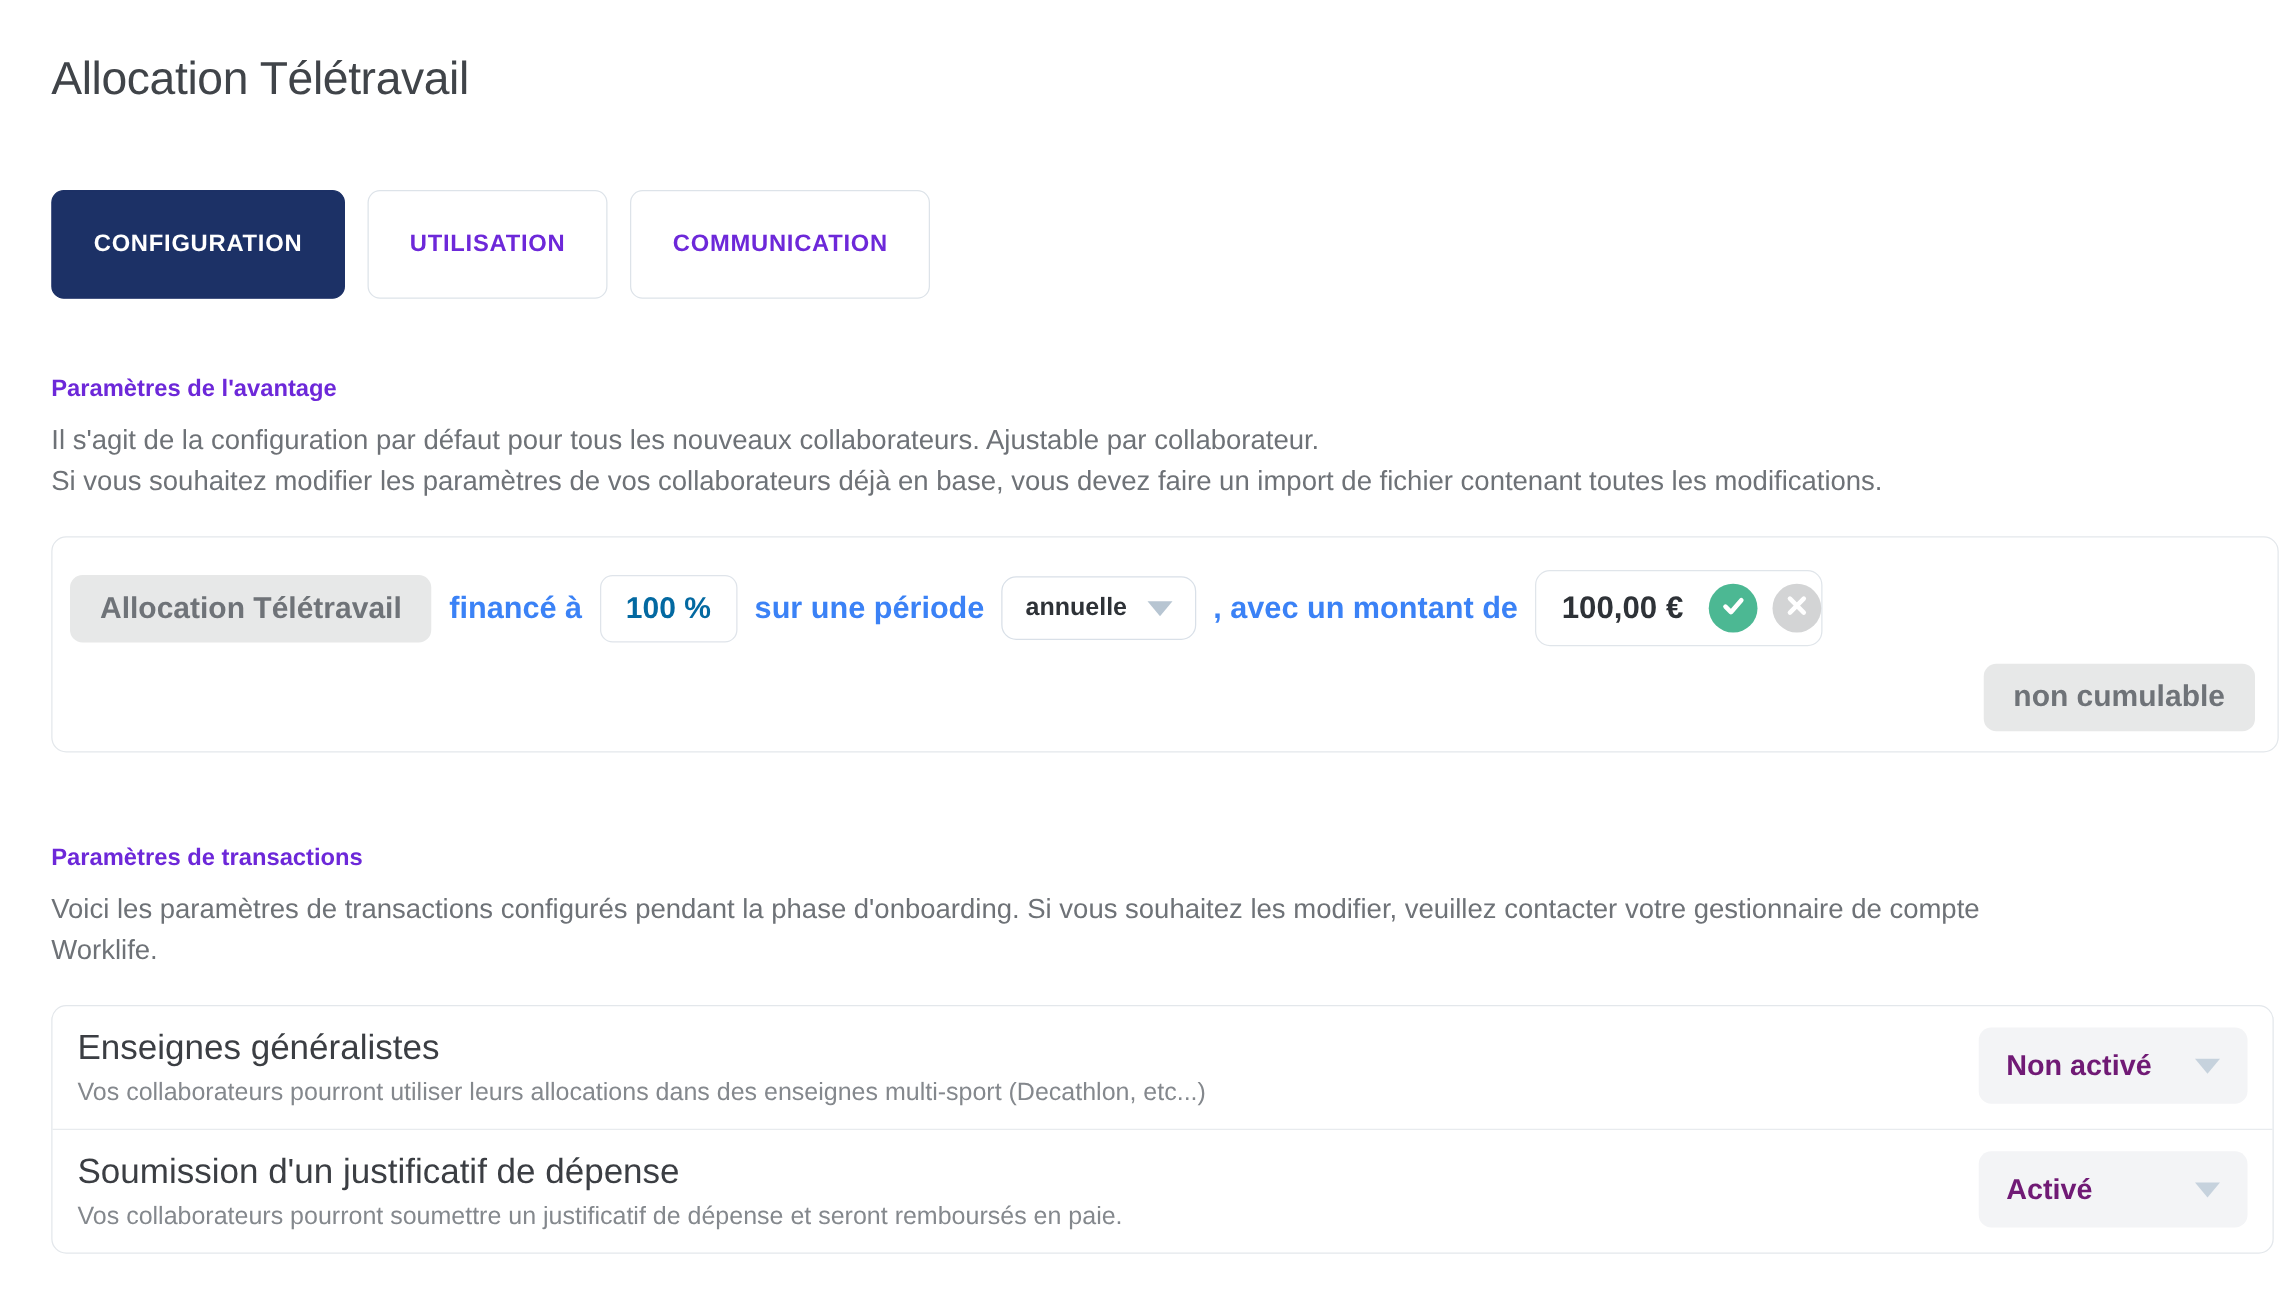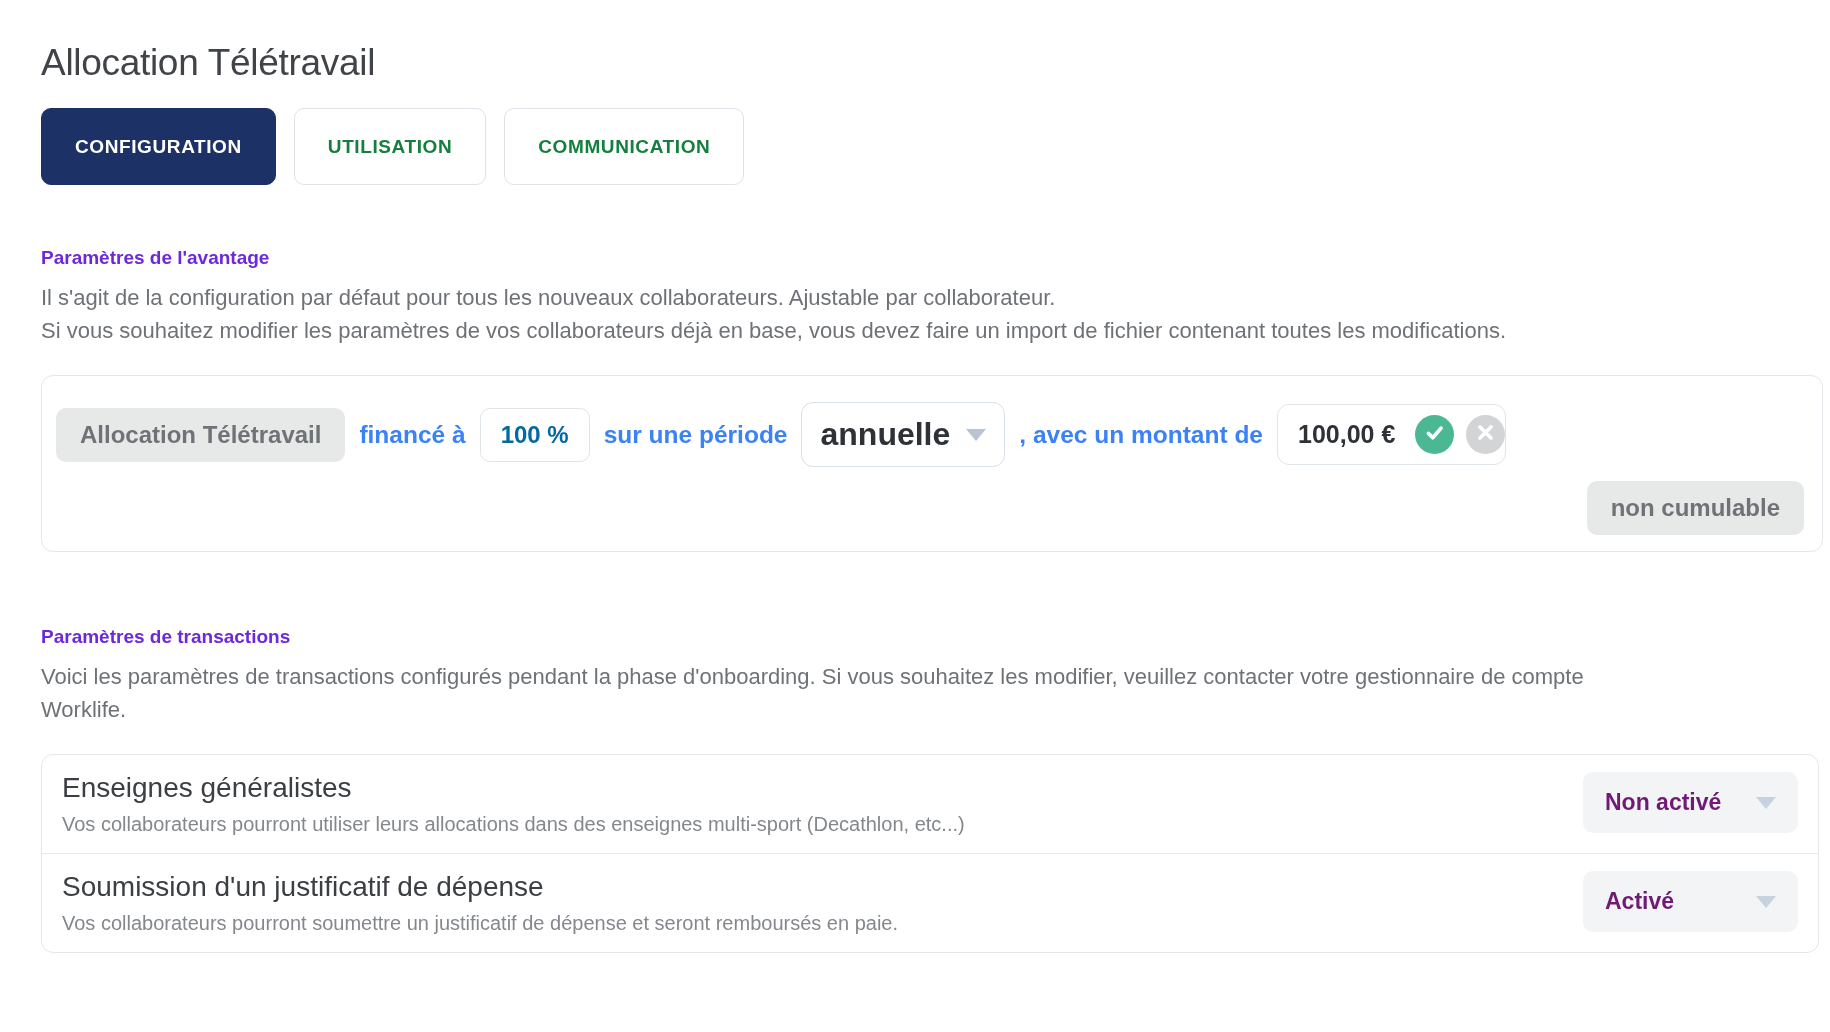--- a/index.html
+++ b/index.html
@@ -14,27 +14,27 @@
 
   
   .page-title {
     font-size: 37px; font-weight: 500; color: #404449;
     letter-spacing: -0.3px; margin: 0 0 24px 0;
   }
 
   
   .tabs { display: flex; gap: 18px; }
   .tab {
-    height: 77px; border-radius: 10px;
+    height: 87px; border-radius: 10px;
     display: flex; align-items: center; justify-content: center;
     padding: 0 33px; font-size: 19px; font-weight: bold;
-    letter-spacing: 0.6px; cursor: pointer; user-select: none;
+    letter-spacing: 0.6px; cursor: pointer; user-select: none; margin-top: 44px;
   }
   .tab-active { background: #1c3166; border: 1px solid #1c3166; color: #ffffff; }
-  .tab-inactive { background: #ffffff; border: 1px solid #dde3e9; color: #15803d; }
+  .tab-inactive { background: #ffffff; border: 1px solid #dde3e9; color: #6d28d9; }
 
   
   .section-heading {
     font-size: 19px; font-weight: bold; color: #6d28d9;
     margin: 0 0 12px 0;
   }
   .section-heading.first { margin-top: 62px; }
   .section-heading.second { margin-top: 74px; }
   .desc-line { font-size: 22px; color: #6e7277; line-height: 33px; }
 
@@ -54,21 +54,21 @@
   .sentence-text { font-size: 24.5px; color: #3b82f6; white-space: nowrap; font-weight: bold; }
   .value-box {
     border: 1.5px solid #dfe4ea; border-radius: 10px;
     padding: 12px 20px; font-size: 24px; font-weight: bold; color: #0369a1;
     background: #fff;
   }
   .select-box {
     border: 1.5px solid #d9e0e8; border-radius: 12px;
     padding: 13px 18px; background: #fff; cursor: pointer;
     display: inline-flex; align-items: center; gap: 16px;
-    font-size: 32px; font-weight: bold; color: #2e3237;
+    font-size: 20px; font-weight: bold; color: #2e3237;
   }
   .tri {
     width: 0; height: 0;
     border-left: 10px solid transparent; border-right: 10px solid transparent;
     border-top: 12px solid #b7c5d2;
   }
   .amount-group {
     border: 1.5px solid #e0e5ea; border-radius: 12px;
     padding: 10px 0 10px 20px; background: #fff;
     display: inline-flex; align-items: center; gap: 12px;

